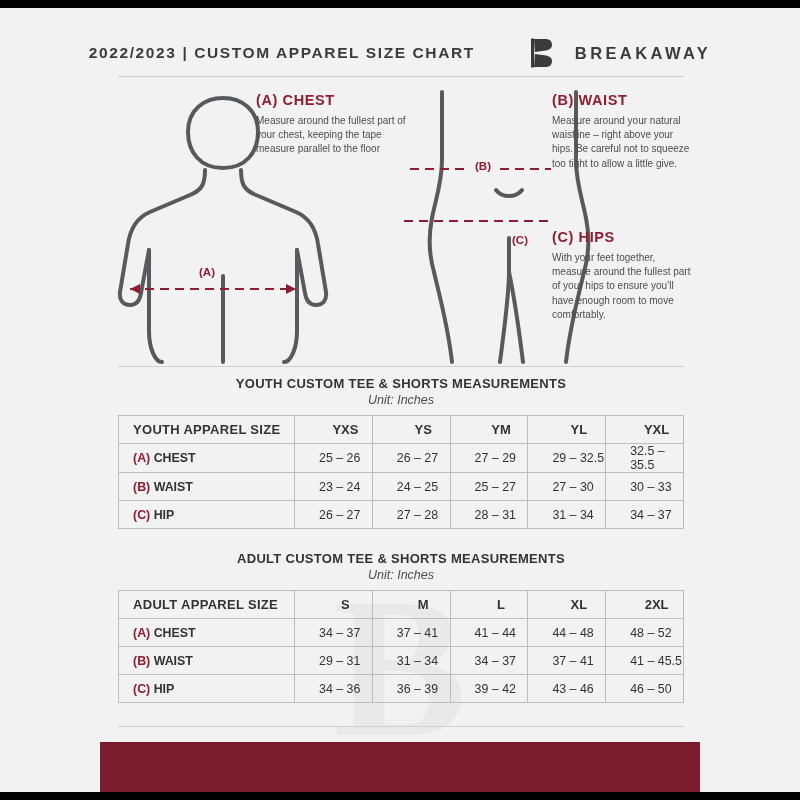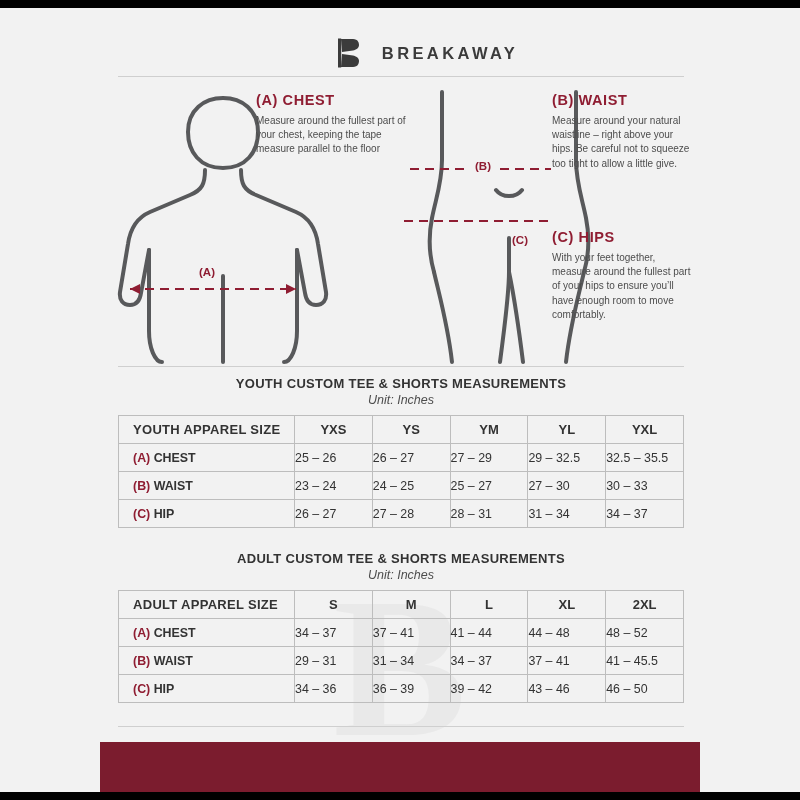--- a/index.html
+++ b/index.html
@@ -132,20 +132,21 @@
     border-collapse: collapse;
     table-layout: fixed;
     border-radius: 28px;
   }
   table.size th, table.size td {
     border: 1px solid #bdbdbd;
     height: 28px;
     font-size: 12.4px;
     color: #333;
     vertical-align: middle;
+    padding-left: 24px;
   }
   table.size th.rowhead, table.size td.rowhead {
     text-align: left;
     padding-left: 14px;
     width: 176px;
   }
   table.size th {
     font-weight: bold;
     font-size: 13px;
   }
@@ -175,20 +176,21 @@
 <body>
 
 <div id="page">
   <div class="sheet">
 
     <div class="watermark">B</div>
 
     <div class="content">
 
       <div class="header">
+        <div class="header-title">2022/2023  |  CUSTOM APPAREL SIZE CHART</div>
         <div class="header-right">
           <div class="logo-mark">
             <svg width="22" height="30" viewBox="0 0 22 30">
               <path d="M3 1 L15 1 C20 1 21 5 21 7 C21 10 18 12 15 12.5 L4 14 Z" fill="#3b3b3b"></path>
               <path d="M3 29 L15 29 C20 29 21 25 21 23 C21 20 18 18 15 17.5 L4 16 Z" fill="#3b3b3b"></path>
               <rect x="0" y="0.5" width="3.2" height="29" fill="#3b3b3b"></rect>
             </svg>
           </div>
           <div class="brand-name">BREAKAWAY</div>
         </div>

